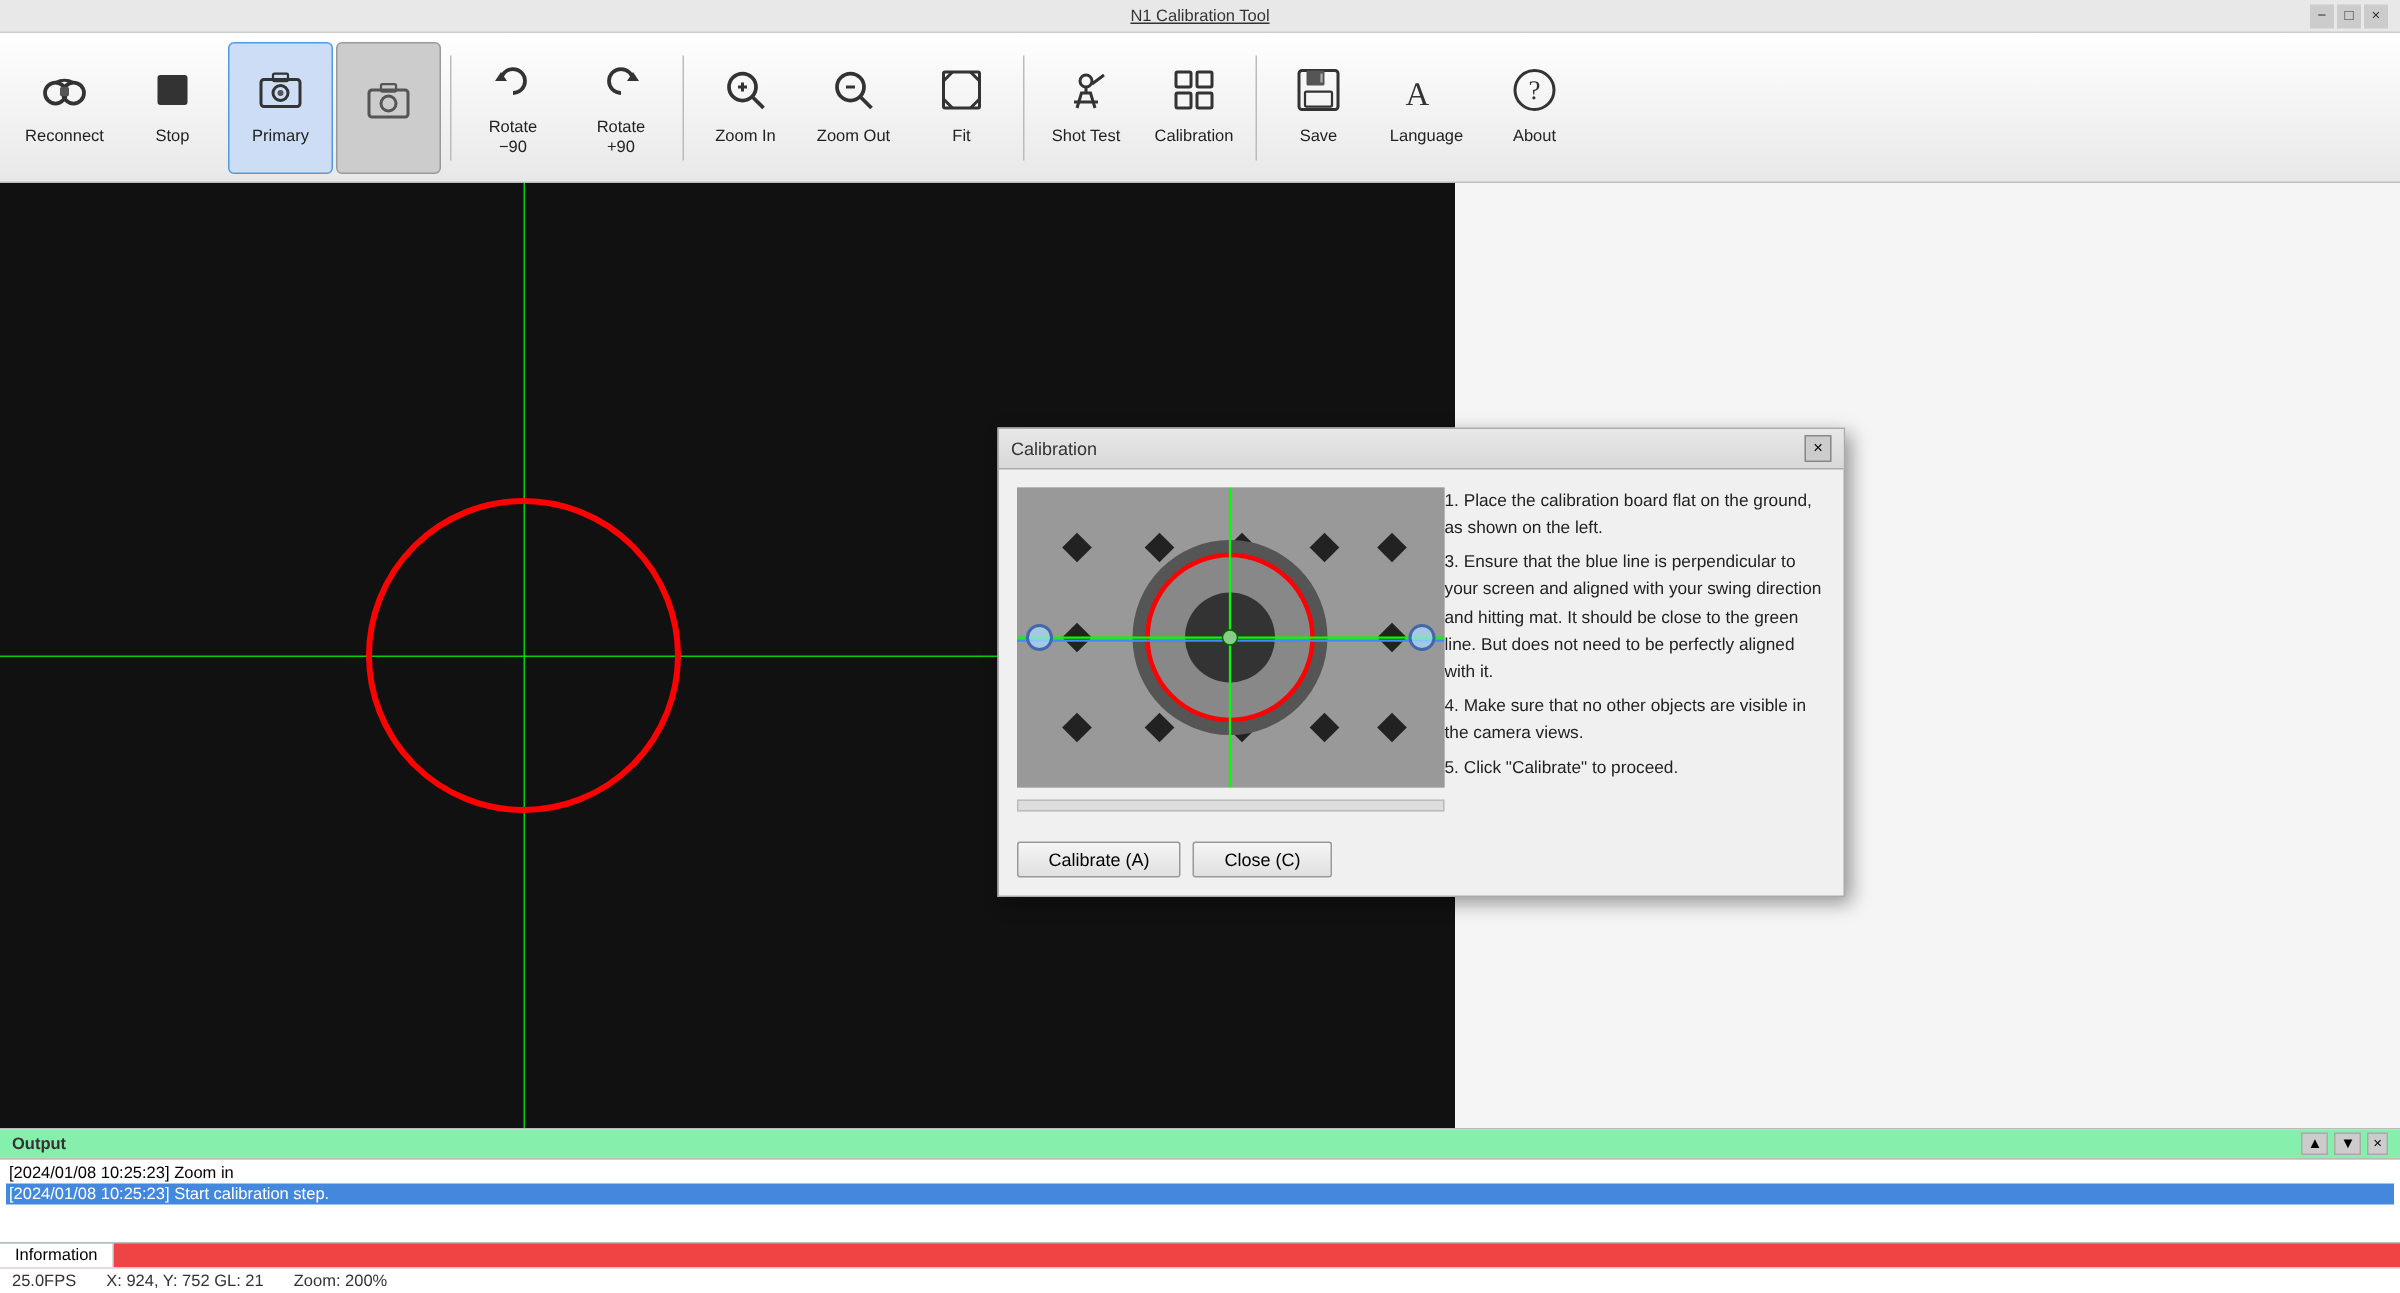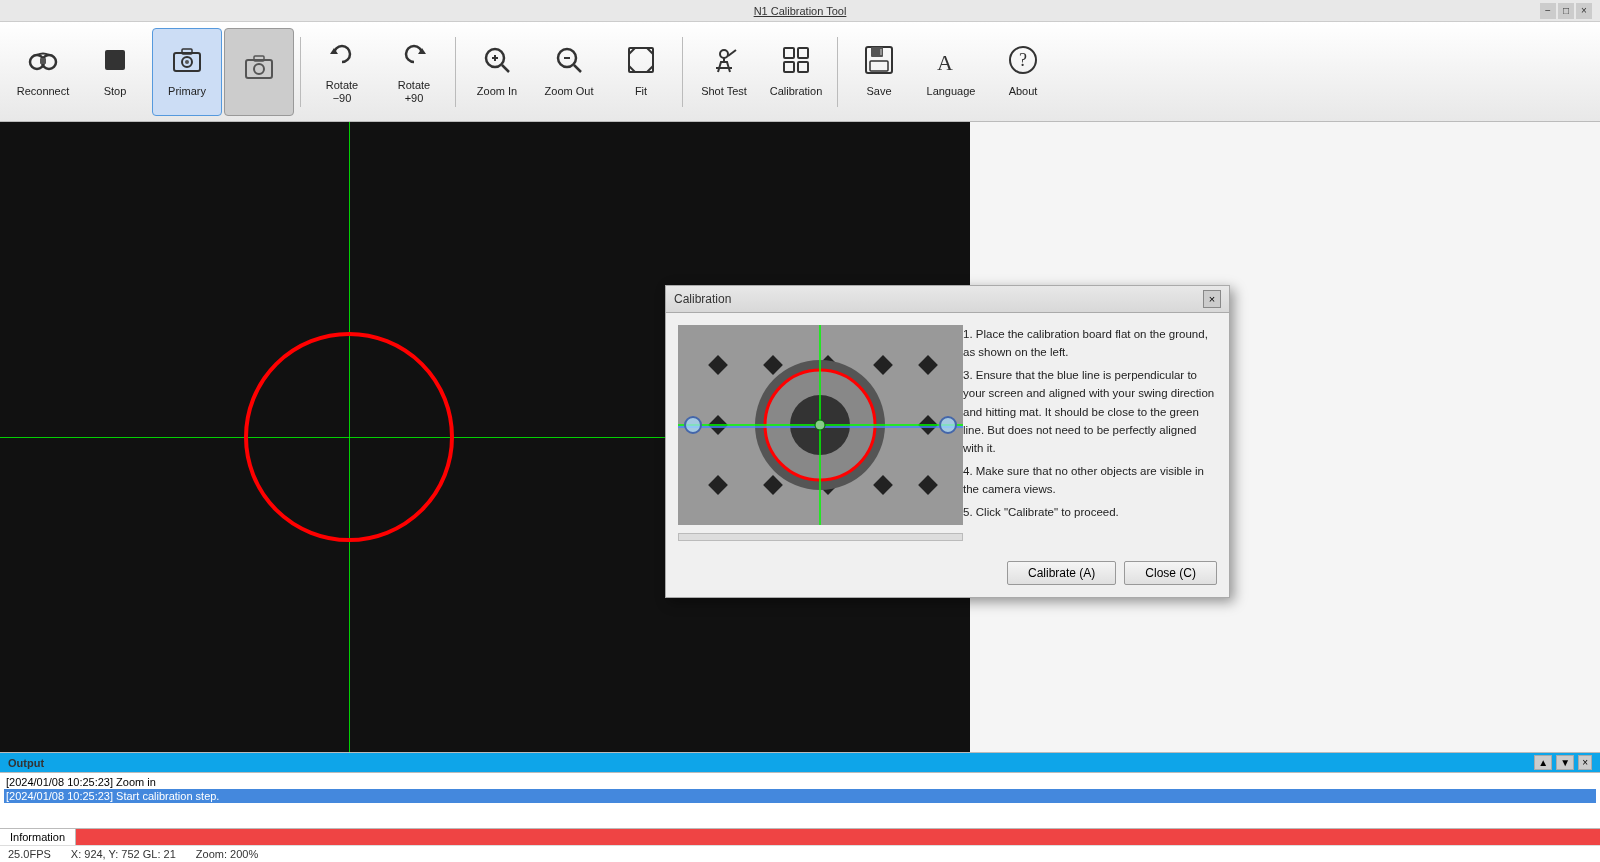--- a/index.html
+++ b/index.html
@@ -140,21 +140,21 @@
 
     
     .output-panel {
       height: 110px;
       background: #fff;
       border-top: 1px solid #bbb;
       display: flex;
       flex-direction: column;
     }
     .output-header {
-      background: #0ea5e9;
+      background: #86efac;
       border-bottom: 1px solid #bbb;
       padding: 2px 8px;
       font-size: 11px;
       font-weight: bold;
       color: #333;
       display: flex;
       align-items: center;
       justify-content: space-between;
     }
     .output-controls {
@@ -272,21 +272,20 @@
       font-size: 11.5px;
       color: #222;
       line-height: 1.6;
     }
     .dialog-instructions p {
       margin-bottom: 4px;
     }
     .dialog-footer {
       padding: 8px 12px 12px;
       display: flex;
-      justify-content: flex-end;
       gap: 8px;
     }
     .dialog-btn {
       padding: 4px 20px;
       background: linear-gradient(to bottom, #f5f5f5, #e0e0e0);
       border: 1px solid #999;
       cursor: pointer;
       font-size: 12px;
       border-radius: 2px;
     }

